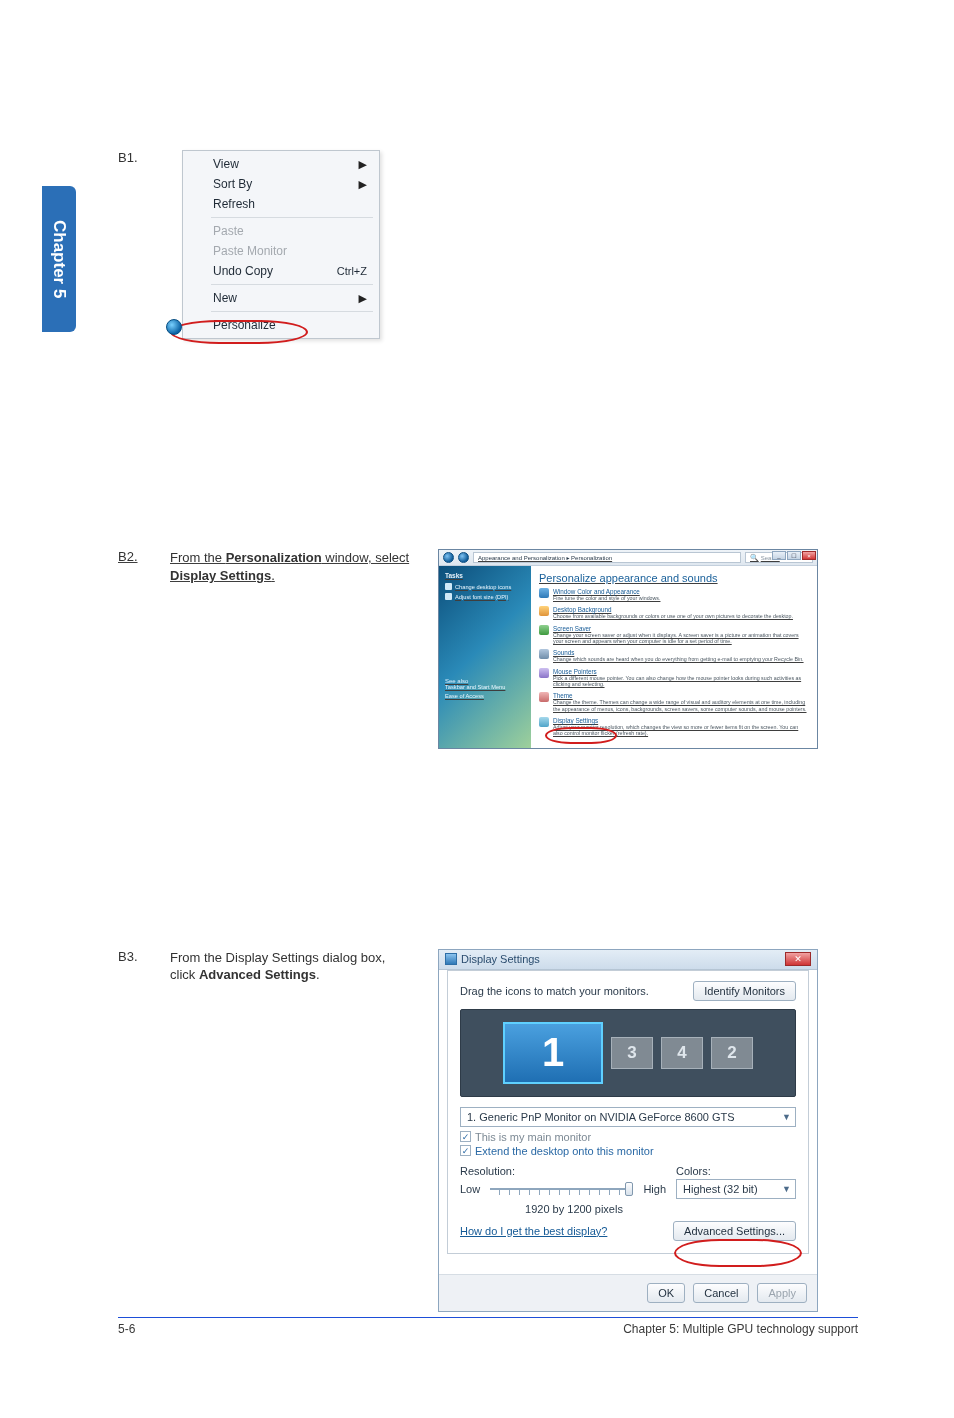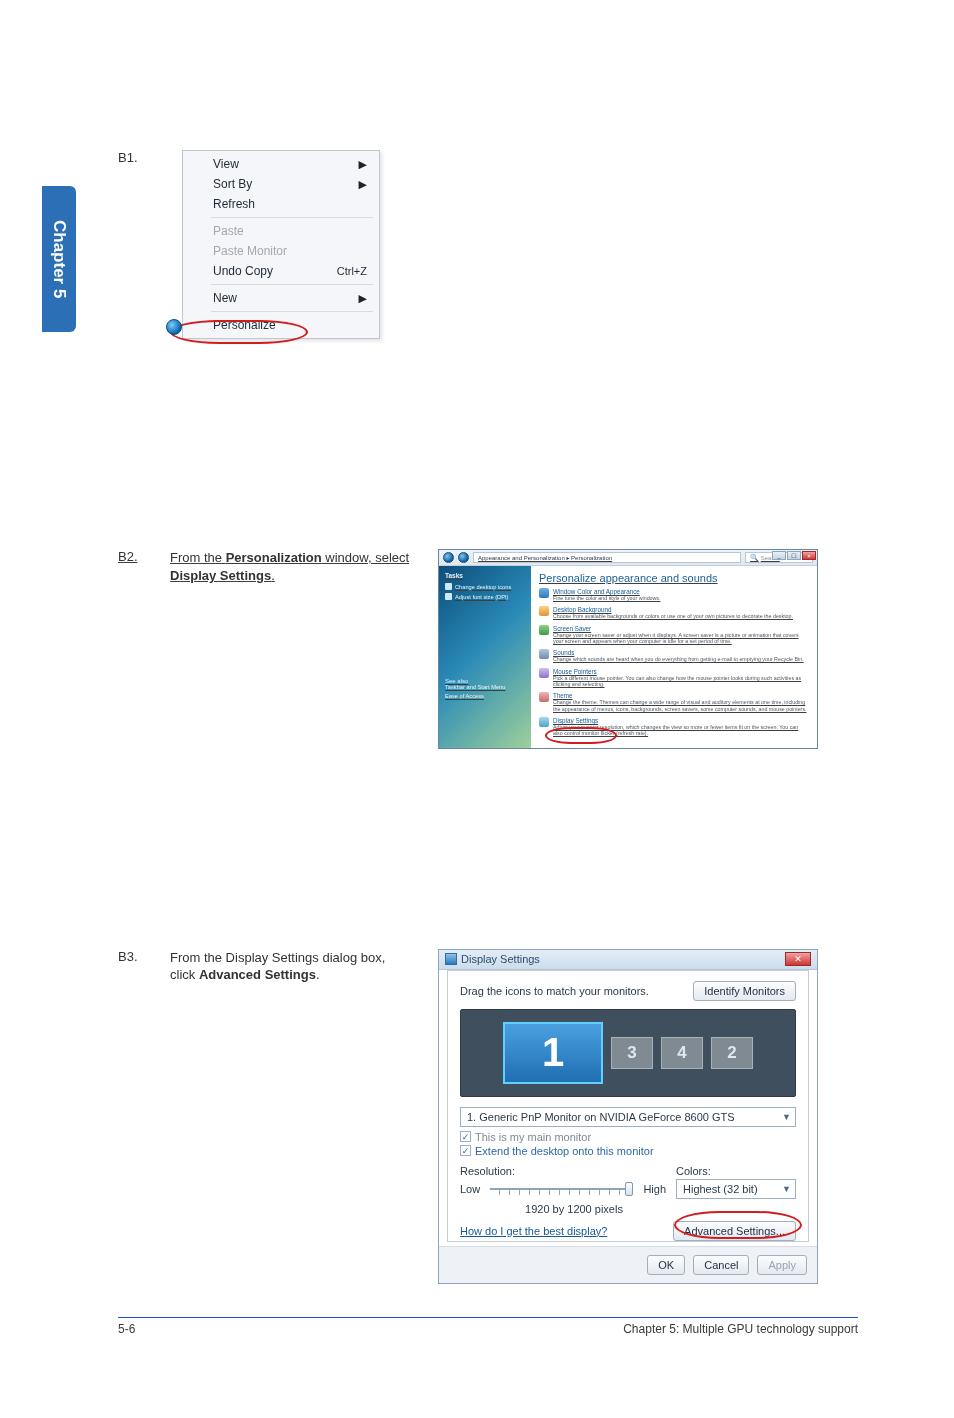--- a/index.html
+++ b/index.html
@@ -215,21 +215,21 @@
     border: 1px solid #9c2a2a; color: #fff; font-size: 9px;
     text-align: center; line-height: 13px;
   }
   .dlg .tabrow { padding: 6px 8px 0 8px; }
   .dlg .tab {
     display: inline-block; padding: 3px 10px;
     background: #fff; border: 1px solid #c3cdd7; border-bottom: 1px solid #fff;
     border-radius: 3px 3px 0 0; font-size: 11px; position: relative; top: 1px;
   }
   .dlg .tabpane {
-    margin: 0 8px 4px 8px; border: 1px solid #c3cdd7; padding: 10px 12px 0;
+    margin: 0 8px 20px 8px; border: 1px solid #c3cdd7; padding: 10px 12px 12px;
   }
   .dlg .toprow { display: flex; justify-content: space-between; align-items: center; margin-bottom: 8px; }
   .btn {
     display: inline-block; padding: 3px 10px; font-size: 11px;
     background: linear-gradient(#fdfdfe,#e3e9ef);
     border: 1px solid #9eb0c1; border-radius: 3px;
     color: #1f2e3d;
   }
   .btn.disabled { color: #9aa4ae; }
   .monitor-arena {

